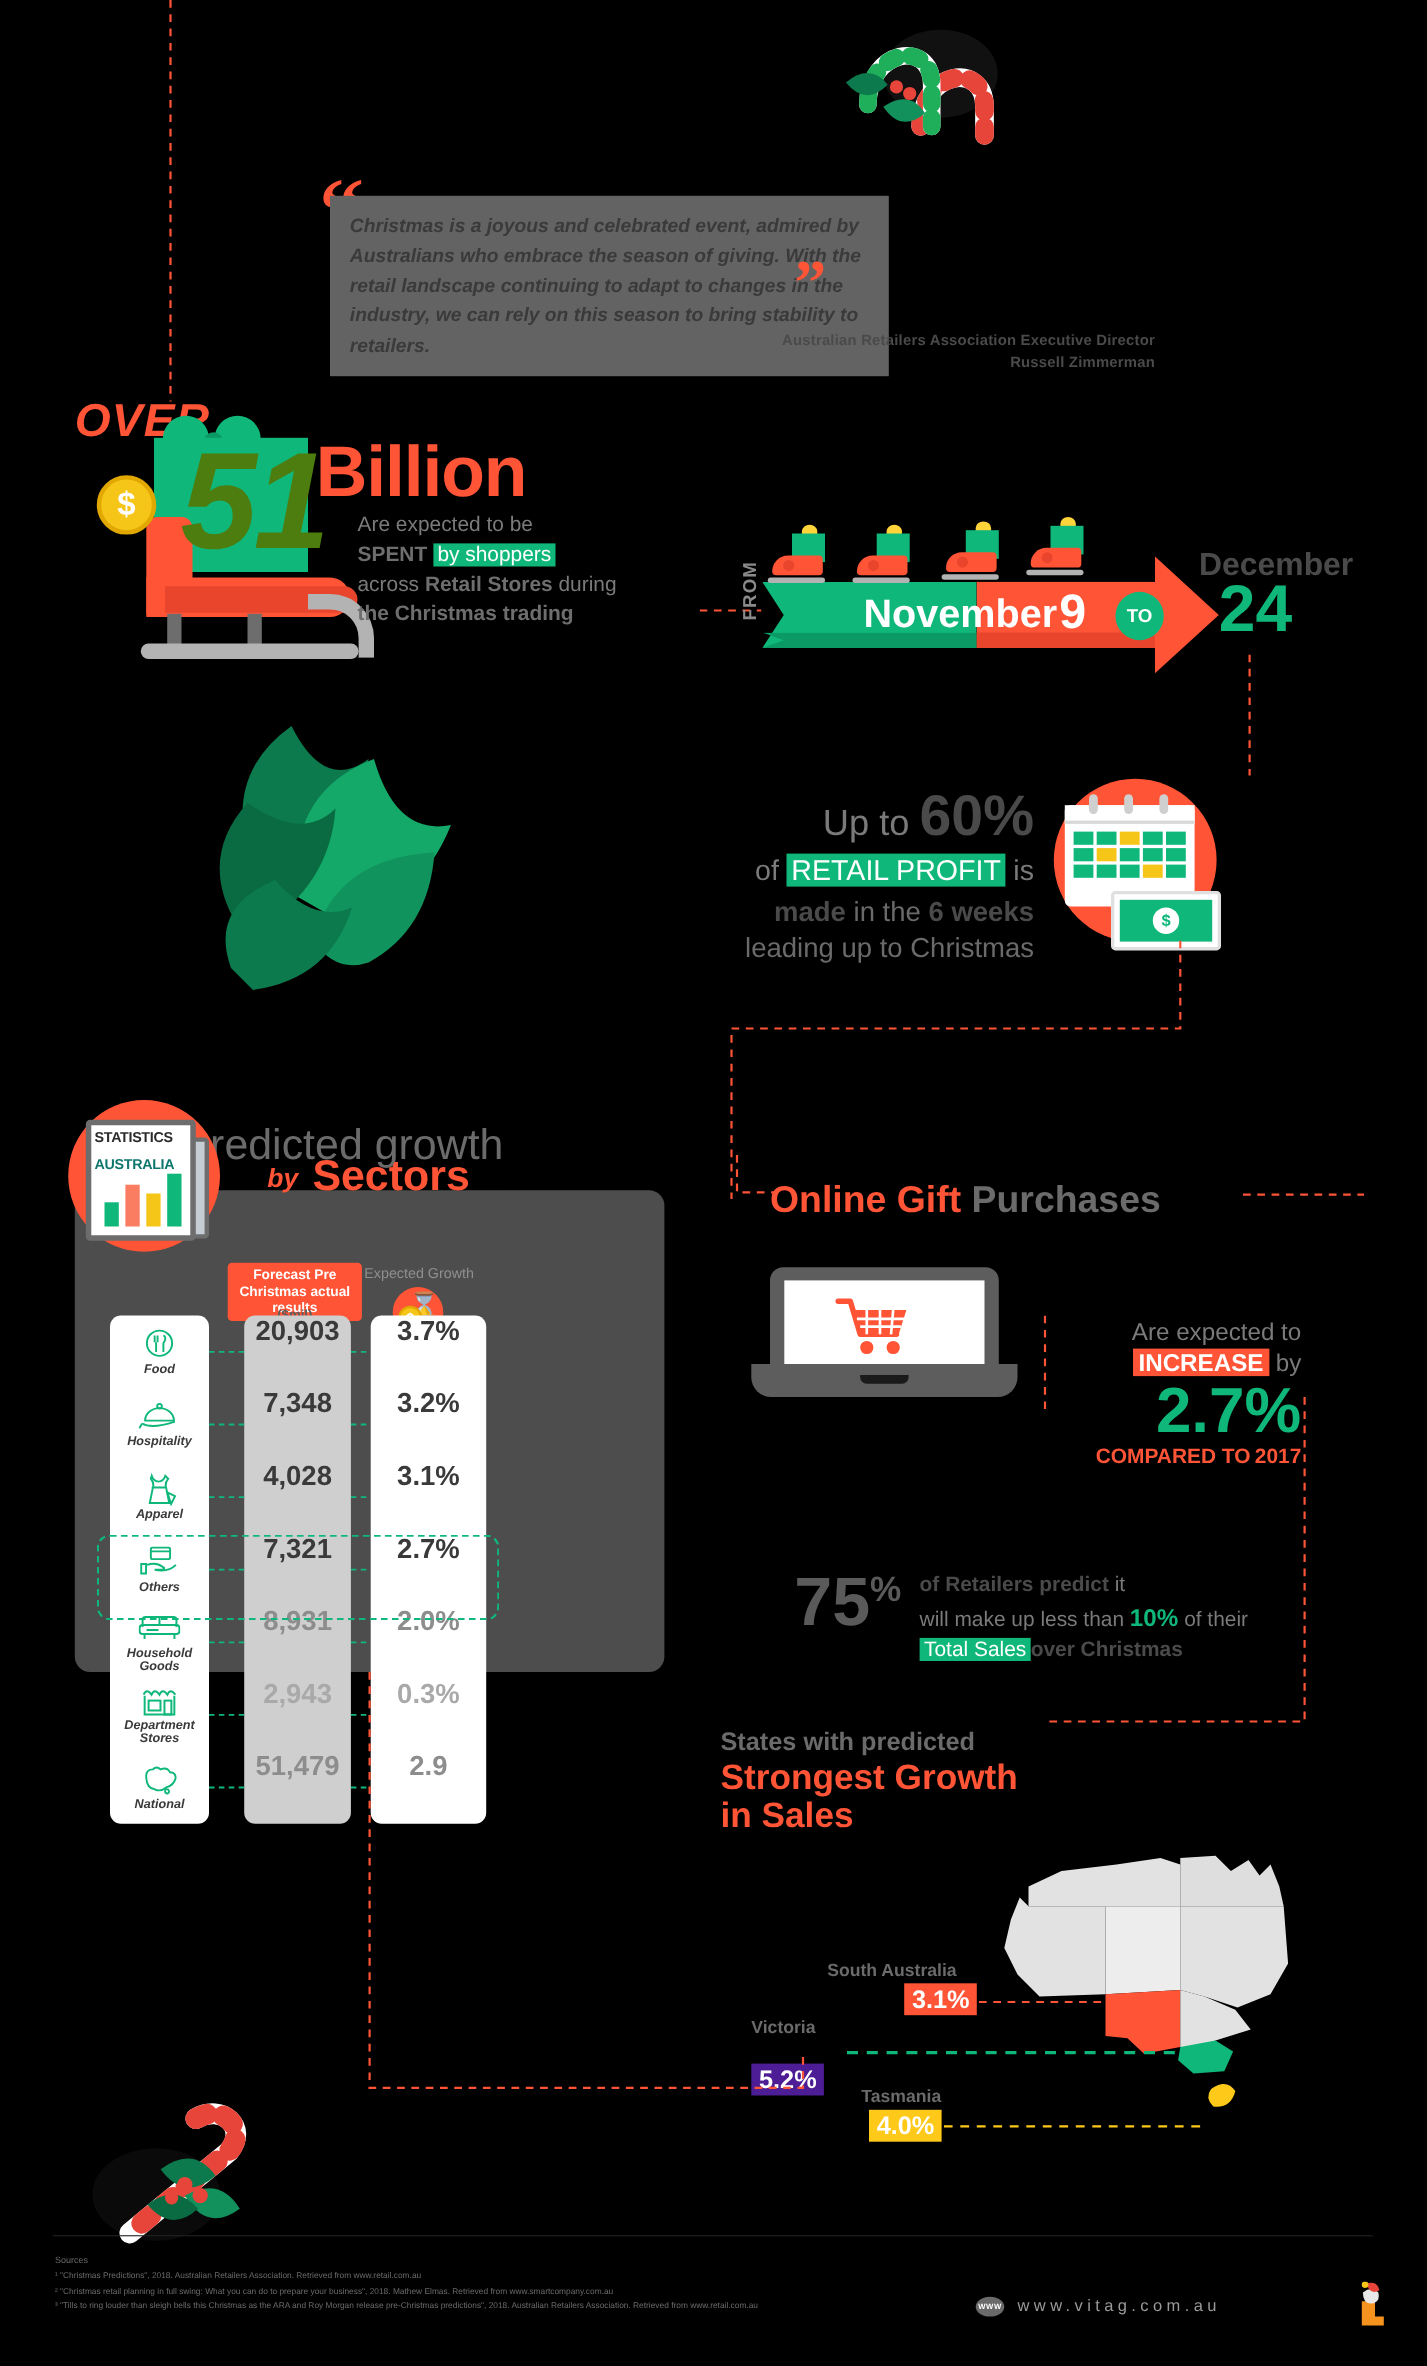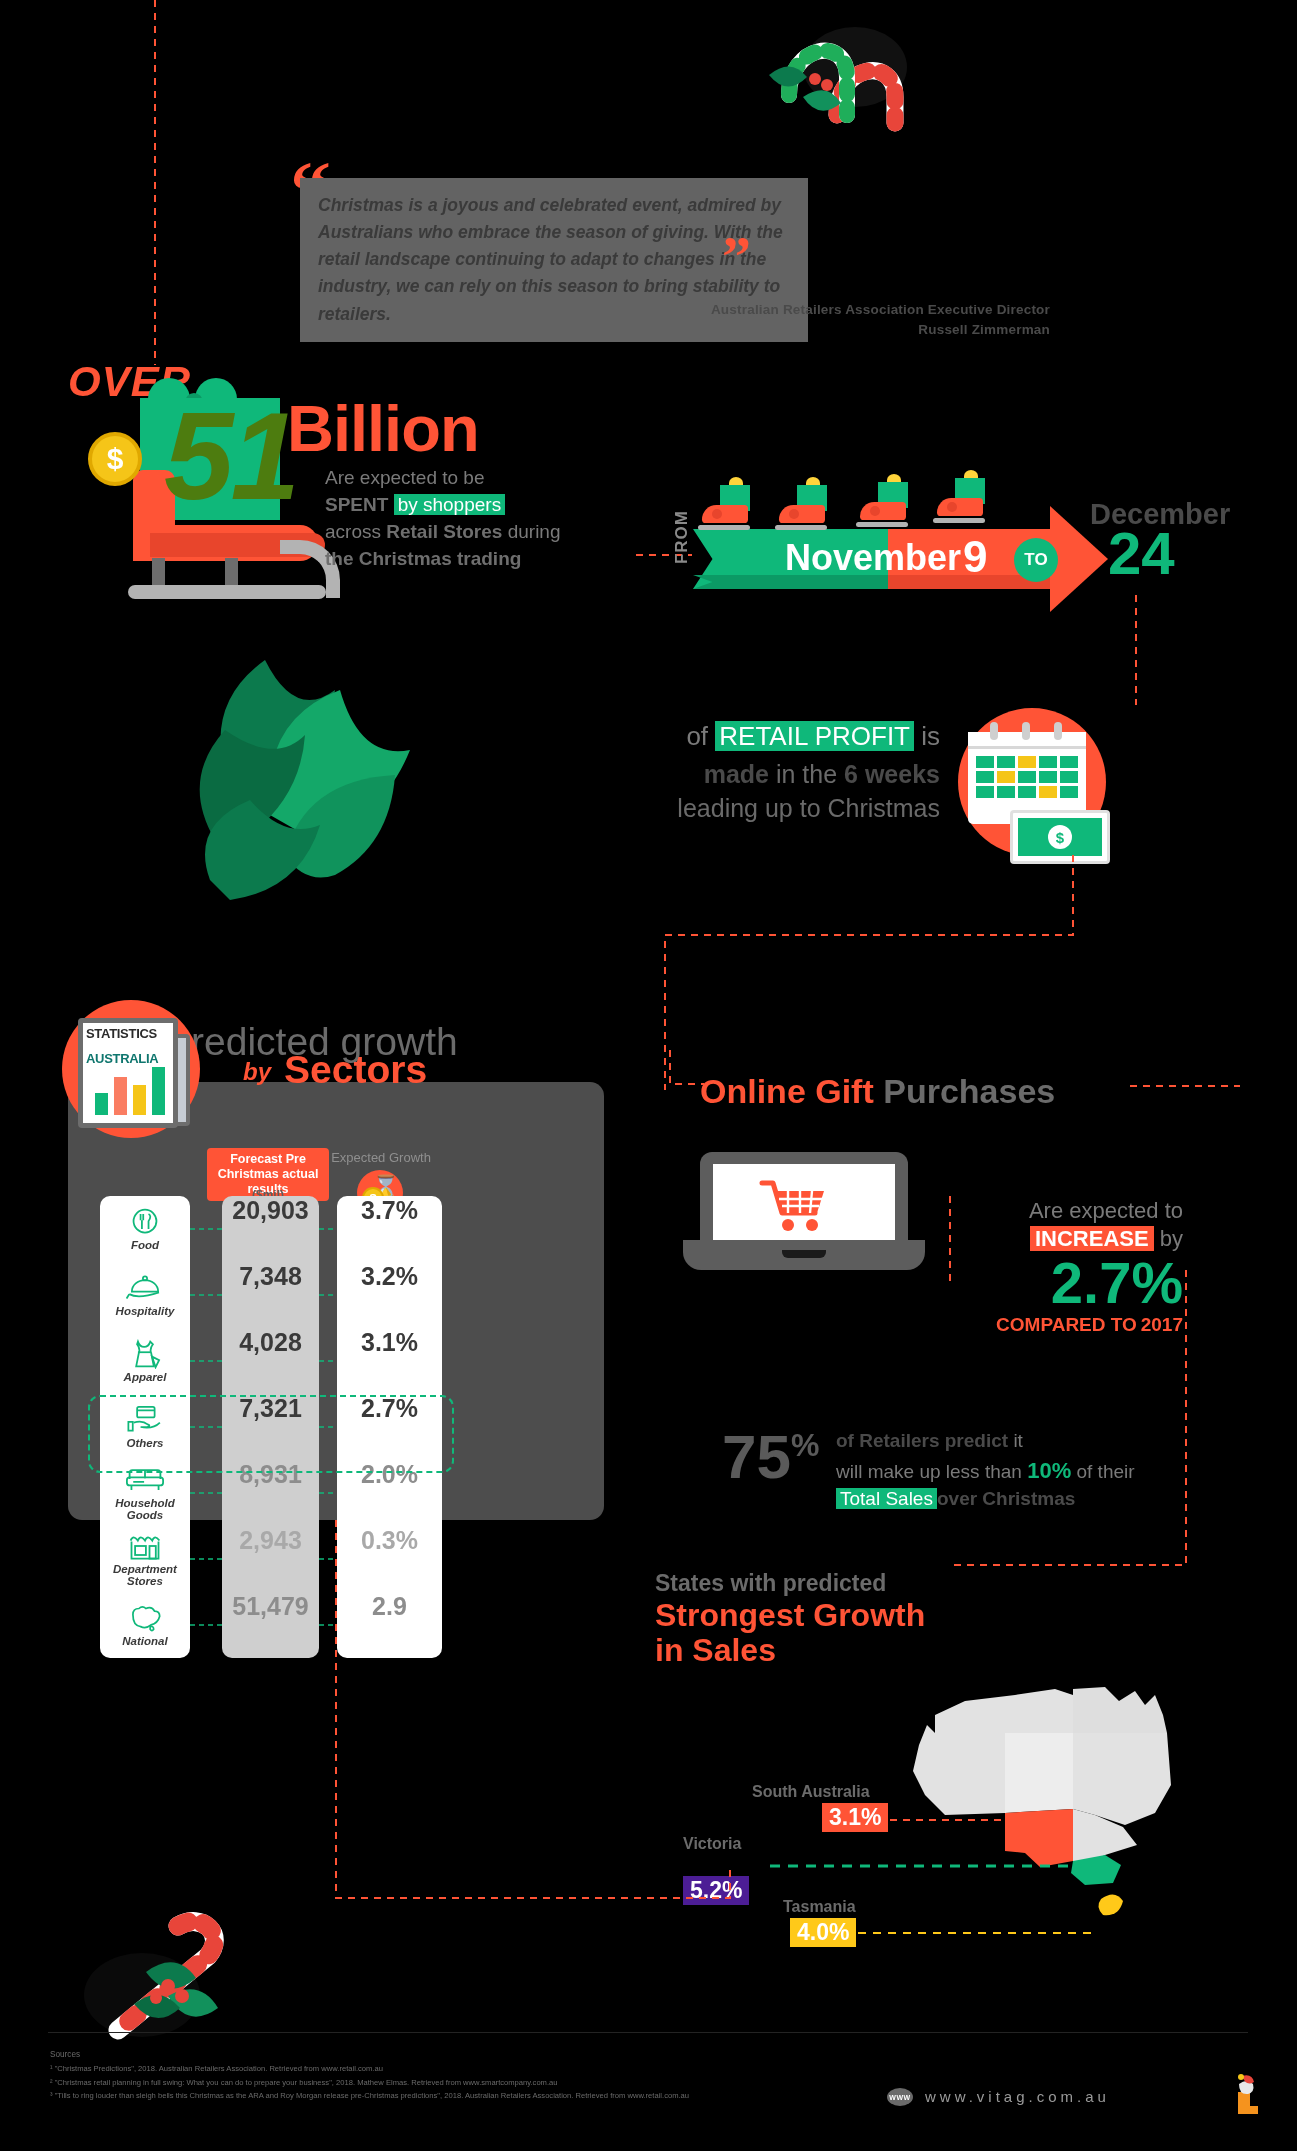--- a/index.html
+++ b/index.html
@@ -253,20 +253,24 @@
 
 <svg class="abs" style="left:175px;top:650px;width:310px;height:290px">
   <path d="M60 150 q-40 -90 30 -140 q30 60 70 30 q-10 70 -60 110 z" fill="#0c7a4d"></path>
   <path d="M95 165 q-10 -95 70 -125 q20 70 70 60 q-30 75 -105 85z" fill="#14a869"></path>
   <path d="M40 190 q-35 -60 10 -110 q50 35 80 5 q-5 70 -70 110z" fill="#0a6b42"></path>
   <path d="M110 205 q20 -75 110 -80 q-5 70 -60 100 q-30 10 -50 -20z" fill="#10935c"></path>
   <path d="M35 230 q-20 -55 40 -80 q35 40 70 25 q-20 65 -90 75z" fill="#0c7a4d"></path>
 </svg>
 
 <div class="abs" id="profit-block">
+  <div id="profit-l1">
+    <span>Up to</span>
+    <span class="big">60%</span>
+  </div>
   <div id="profit-l2">
     <span>of</span>
     <span class="hl-green">RETAIL PROFIT</span>
     <span>is</span>
   </div>
   <div id="profit-l3">
     <b>made</b>
     <span>in the</span>
     <b>6 weeks</b>
     <div>leading up to Christmas</div>

